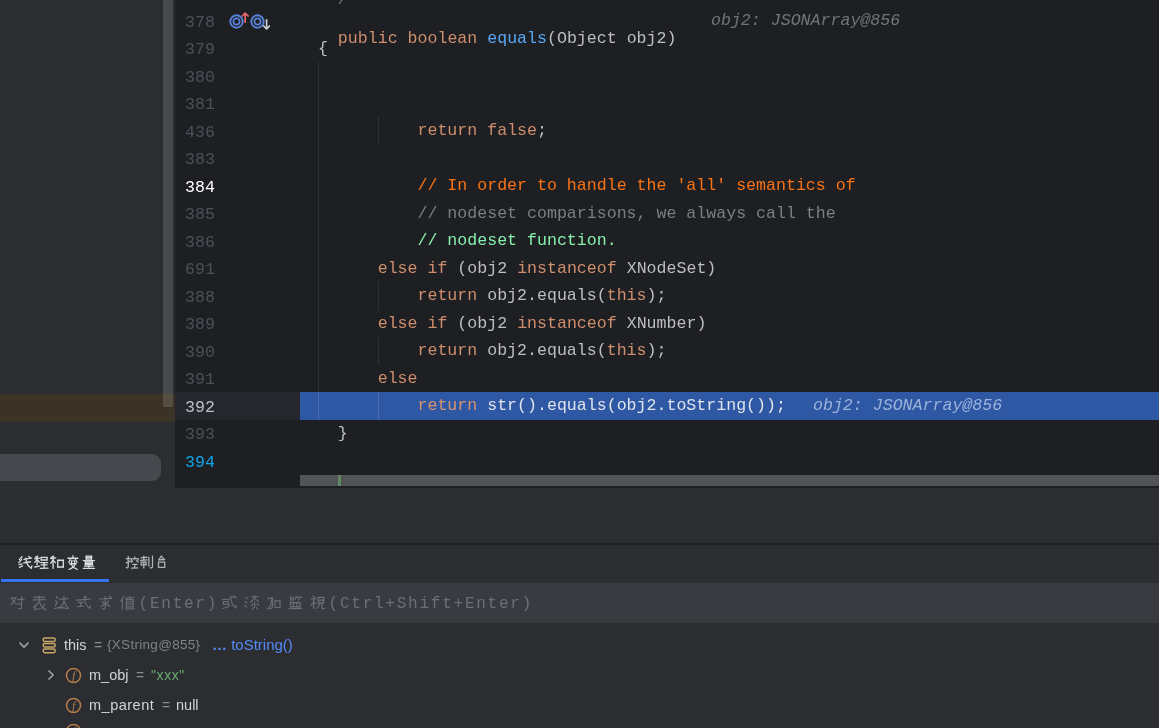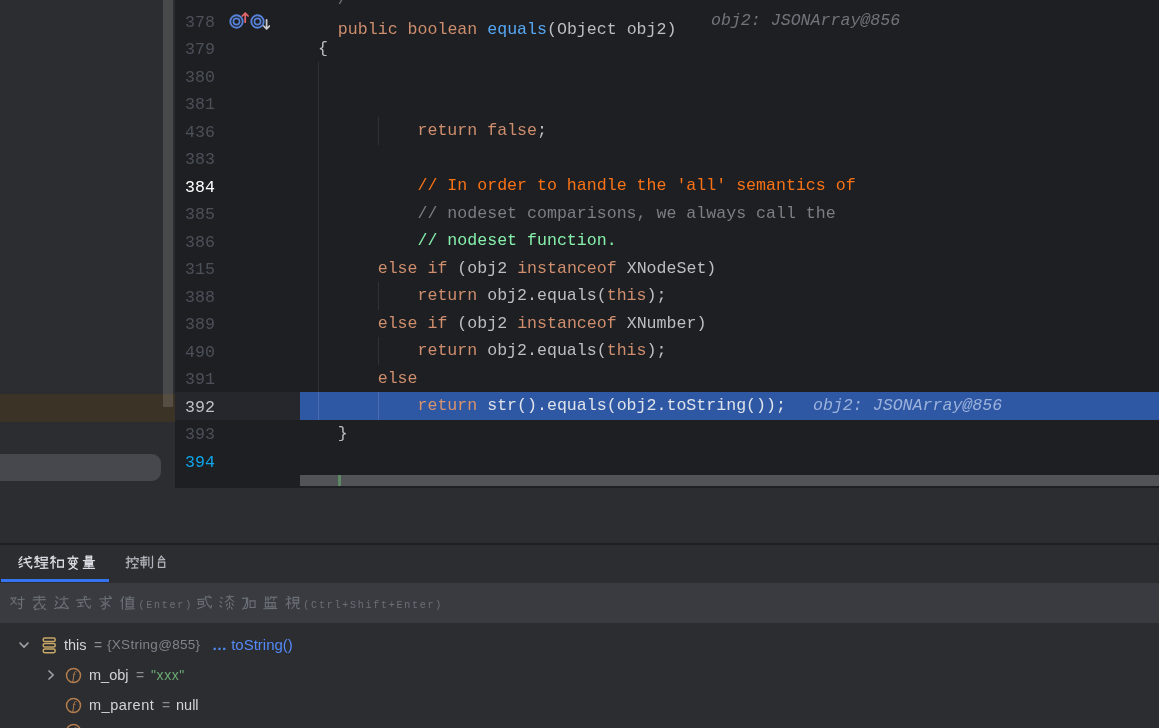--- a/index.html
+++ b/index.html
@@ -2,21 +2,21 @@
 <html><head><meta charset="utf-8"><style>
 * { margin:0; padding:0; box-sizing:border-box; }
 html,body { width:1159px; height:728px; background:#1e1f22; overflow:hidden; }
 #root { position:relative; width:1159px; height:728px; overflow:hidden;
         font-family:"Liberation Sans",sans-serif; }
 .cl { position:absolute; left:298.0px; height:27.5px; line-height:27.5px; white-space:pre;
       font-family:"Liberation Mono",monospace; font-size:16.6px; letter-spacing:0px; }
 .gn { position:absolute; left:176.5px; width:47px; height:27.5px; line-height:27.5px;
       text-align:center; font-family:Liberation Mono, monospace; font-size:16.6px; }
 .cj { display:inline-block; vertical-align:middle; }
-.wl { font-family:"Liberation Mono",monospace; font-size:10px; letter-spacing:1.76px; color:#6b6f76; }
+.wl { font-family:"Liberation Mono",monospace; font-size:16px; letter-spacing:1.76px; color:#6b6f76; }
 </style></head><body>
 <div id="root">
 
 <div style="position:absolute;left:0;top:0;width:175px;height:488px;background:#2b2d30"></div>
 <div style="position:absolute;left:0;top:393.5px;width:175px;height:28px;background:#3c3327"></div>
 <div style="position:absolute;left:162.5px;top:-6px;width:10px;height:413px;border-radius:1px;background:rgba(255,255,255,0.135)"></div>
 <div style="position:absolute;left:-12px;top:453.5px;width:173px;height:27.5px;border-radius:9px;background:#46484d"></div>
 
 <div style="position:absolute;left:175px;top:392.25px;width:124.5px;height:27.5px;background:#25272c"></div>
 <div style="position:absolute;left:317.9px;top:62.25px;width:1px;height:330px;background:#2f3136"></div>
@@ -31,44 +31,44 @@
 
 <div class="gn" style="top:8.55px;color:#4b5059">378</div>
     <div class="gn" style="top:36.05px;color:#4b5059">379</div>
     <div class="gn" style="top:63.55px;color:#4b5059">380</div>
     <div class="gn" style="top:91.05px;color:#4b5059">381</div>
     <div class="gn" style="top:118.55px;color:#4b5059">436</div>
     <div class="gn" style="top:146.05px;color:#4b5059">383</div>
     <div class="gn" style="top:173.55px;color:#ffffff">384</div>
     <div class="gn" style="top:201.05px;color:#4b5059">385</div>
     <div class="gn" style="top:228.55px;color:#4b5059">386</div>
-    <div class="gn" style="top:256.05px;color:#4b5059">315</div>
+    <div class="gn" style="top:256.05px;color:#4b5059">691</div>
     <div class="gn" style="top:283.55px;color:#4b5059">388</div>
     <div class="gn" style="top:311.05px;color:#4b5059">389</div>
-    <div class="gn" style="top:338.55px;color:#4b5059">490</div>
+    <div class="gn" style="top:338.55px;color:#4b5059">390</div>
     <div class="gn" style="top:366.05px;color:#4b5059">391</div>
     <div class="gn" style="top:393.55px;color:#bdc0c7">392</div>
     <div class="gn" style="top:421.05px;color:#4b5059">393</div>
     <div class="gn" style="top:448.55px;color:#0ea5e9">394</div>
 <svg style="position:absolute;left:226.5px;top:10.2px" width="22" height="22" viewBox="0 0 22 22">
       <circle cx="9.5" cy="11.5" r="6.2" fill="none" stroke="#5782d9" stroke-width="1.9"></circle>
       <circle cx="9.5" cy="11.5" r="3.1" fill="none" stroke="#5782d9" stroke-width="1.7"></circle>
       <g stroke="#e5676c" stroke-width="1.7" fill="none" stroke-linecap="round" stroke-linejoin="round">
         <path d="M18.2 12.2 V3.2 M15.3 6 L18.2 3.0 L21.1 6"></path>
       </g>
     </svg>
     <svg style="position:absolute;left:248.0px;top:9.5px" width="22" height="22" viewBox="0 0 22 22">
       <circle cx="9.5" cy="11.5" r="6.2" fill="none" stroke="#5782d9" stroke-width="1.9"></circle>
       <circle cx="9.5" cy="11.5" r="3.1" fill="none" stroke="#5782d9" stroke-width="1.7"></circle>
       <g stroke="#ccced4" stroke-width="1.7" fill="none" stroke-linecap="round" stroke-linejoin="round">
         <path d="M18.6 9.8 V18.8 M15.7 16 L18.6 19.0 L21.5 16"></path>
       </g>
     </svg>
 
-<div class="cl" style="top:16px"><span style="color:#bcbec4">    </span><span style="color:#cf8e6d">public</span> <span style="color:#cf8e6d">boolean</span> <span style="color:#56a8f5">equals</span><span style="color:#bcbec4">(Object obj2)</span></div>
+<div class="cl" style="top:25px"><span style="color:#bcbec4">    </span><span style="color:#cf8e6d">public</span> <span style="color:#cf8e6d">boolean</span> <span style="color:#56a8f5">equals</span><span style="color:#bcbec4">(Object obj2)</span></div>
     <div class="cl" style="top:34.75px"><span style="color:#bcbec4">  {</span></div>
     <div class="cl" style="top:117.25px"><span style="color:#bcbec4">            </span><span style="color:#cf8e6d">return</span> <span style="color:#cf8e6d">false</span><span style="color:#bcbec4">;</span></div>
     <div class="cl" style="top:172.25px"><span style="color:#f97316">            // In order to handle the 'all' semantics of</span></div>
     <div class="cl" style="top:199.75px"><span style="color:#7a7e85">            // nodeset comparisons, we always call the</span></div>
     <div class="cl" style="top:227.25px"><span style="color:#86efac">            // nodeset function.</span></div>
     <div class="cl" style="top:254.75px"><span style="color:#bcbec4">        </span><span style="color:#cf8e6d">else</span> <span style="color:#cf8e6d">if</span><span style="color:#bcbec4"> (obj2 </span><span style="color:#cf8e6d">instanceof</span><span style="color:#bcbec4"> XNodeSet)</span></div>
     <div class="cl" style="top:282.25px"><span style="color:#bcbec4">            </span><span style="color:#cf8e6d">return</span><span style="color:#bcbec4"> obj2.equals(</span><span style="color:#cf8e6d">this</span><span style="color:#bcbec4">);</span></div>
     <div class="cl" style="top:309.75px"><span style="color:#bcbec4">        </span><span style="color:#cf8e6d">else</span> <span style="color:#cf8e6d">if</span><span style="color:#bcbec4"> (obj2 </span><span style="color:#cf8e6d">instanceof</span><span style="color:#bcbec4"> XNumber)</span></div>
     <div class="cl" style="top:337.25px"><span style="color:#bcbec4">            </span><span style="color:#cf8e6d">return</span><span style="color:#bcbec4"> obj2.equals(</span><span style="color:#cf8e6d">this</span><span style="color:#bcbec4">);</span></div>
     <div class="cl" style="top:364.75px"><span style="color:#bcbec4">        </span><span style="color:#cf8e6d">else</span></div>

